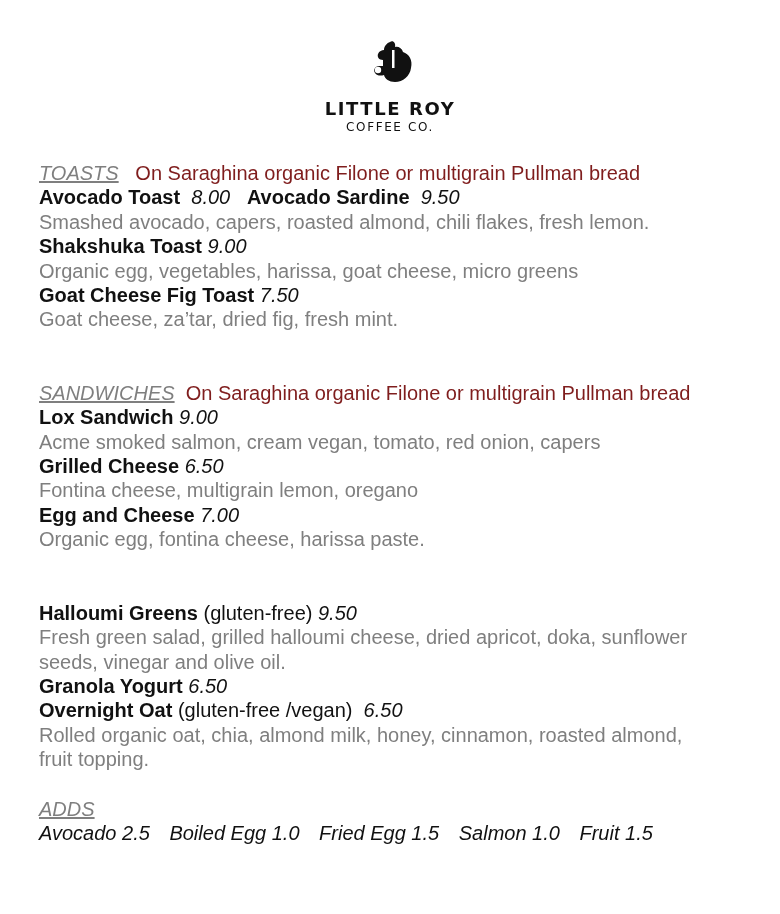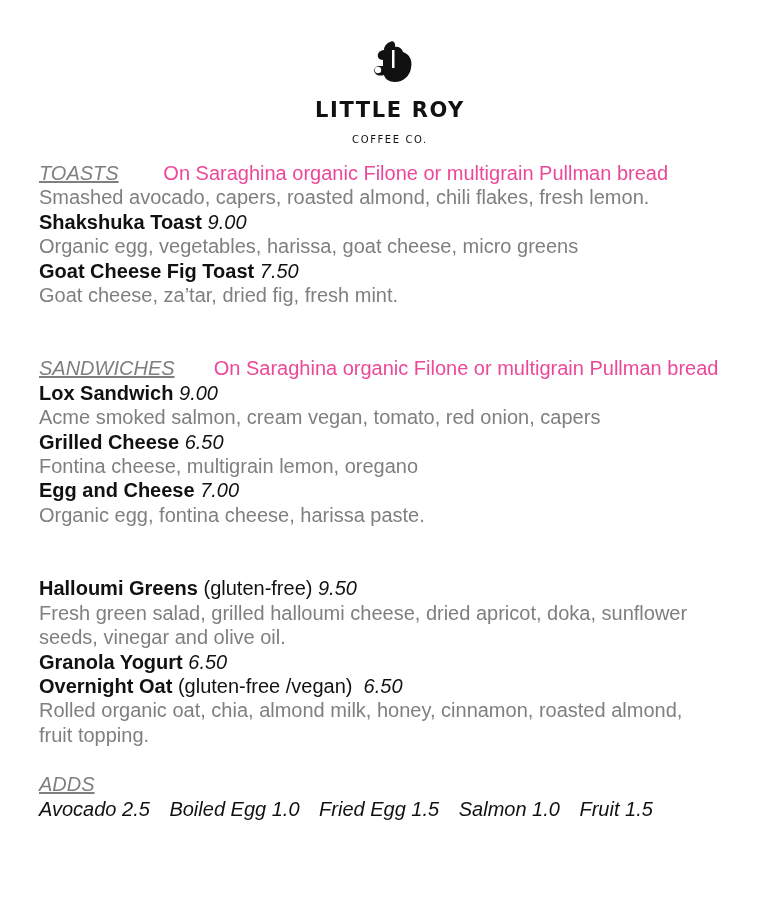--- a/index.html
+++ b/index.html
@@ -1,25 +1,25 @@
 <!DOCTYPE html>
 <html><head>
 <meta charset="utf-8">
 <style>
   html, body { margin: 0; padding: 0; background: #ffffff; }
   body { width: 780px; height: 914px; position: relative; overflow: hidden;
          font-family: "Liberation Sans", sans-serif; color: #1a1a1a; }
   .logo { position: absolute; left: 0; width: 780px; top: 38px; text-align: center; }
   .logo svg { display: block; margin: 0 auto; }
-  .brand { font-family: "DejaVu Sans", sans-serif; font-weight: bold; font-size: 21px; letter-spacing: 1.6px; margin-top: 10px; color: #111; }
-  .sub { font-family: "DejaVu Sans", sans-serif; font-size: 10px; letter-spacing: 1.6px; color: #111; margin-top: 12px; }
+  .brand { font-family: "DejaVu Sans", sans-serif; font-weight: bold; font-size: 18px; letter-spacing: 1.6px; margin-top: 10px; color: #111; }
+  .sub { font-family: "DejaVu Sans", sans-serif; font-size: 12px; letter-spacing: 1.6px; color: #111; margin-top: 1px; }
   .menu { position: absolute; left: 39px; top: 161px; width: 720px; }
   .line { font-size: 20px; line-height: 24.4px; white-space: nowrap; }
   .section-head .title { font-style: italic; text-decoration: underline; color: #7f7f7f; }
-  .section-head .note { color: #ec4899; margin-left: 28px; }
+  .section-head .note { color: #7f1d1d; }
   .item .name { font-weight: bold; color: #111; }
   .item .price { font-style: italic; color: #111; }
   .item .tag { color: #111; }
   .desc { color: #7f7f7f; white-space: normal; }
   .gap { height: 49px; }
   .gap-small { height: 25px; }
   .adds { font-style: italic; color: #111; }
   .adds span { margin-right: 14px; }
 </style>
 </head>
@@ -33,20 +33,26 @@
   </svg>
   <div class="brand">LITTLE ROY</div>
   <div class="sub">COFFEE CO.</div>
 </div>
 
 <div class="menu">
 
   <div class="line section-head">
     <span class="title">TOASTS</span>&nbsp;&nbsp;
     <span class="note">On Saraghina organic Filone or multigrain  Pullman bread</span>
+  </div>
+  <div class="line item">
+    <span class="name">Avocado Toast</span>&nbsp;
+    <span class="price">8.00</span>&nbsp;&nbsp;
+    <span class="name">Avocado Sardine</span>&nbsp;
+    <span class="price">9.50</span>
   </div>
   <div class="line desc">Smashed avocado, capers, roasted almond, chili flakes, fresh lemon.</div>
   <div class="line item">
     <span class="name">Shakshuka  Toast</span>
     <span class="price">9.00</span>
   </div>
   <div class="line desc">Organic egg, vegetables, harissa, goat cheese, micro greens</div>
   <div class="line item">
     <span class="name">Goat Cheese Fig Toast</span>
     <span class="price">7.50</span>

